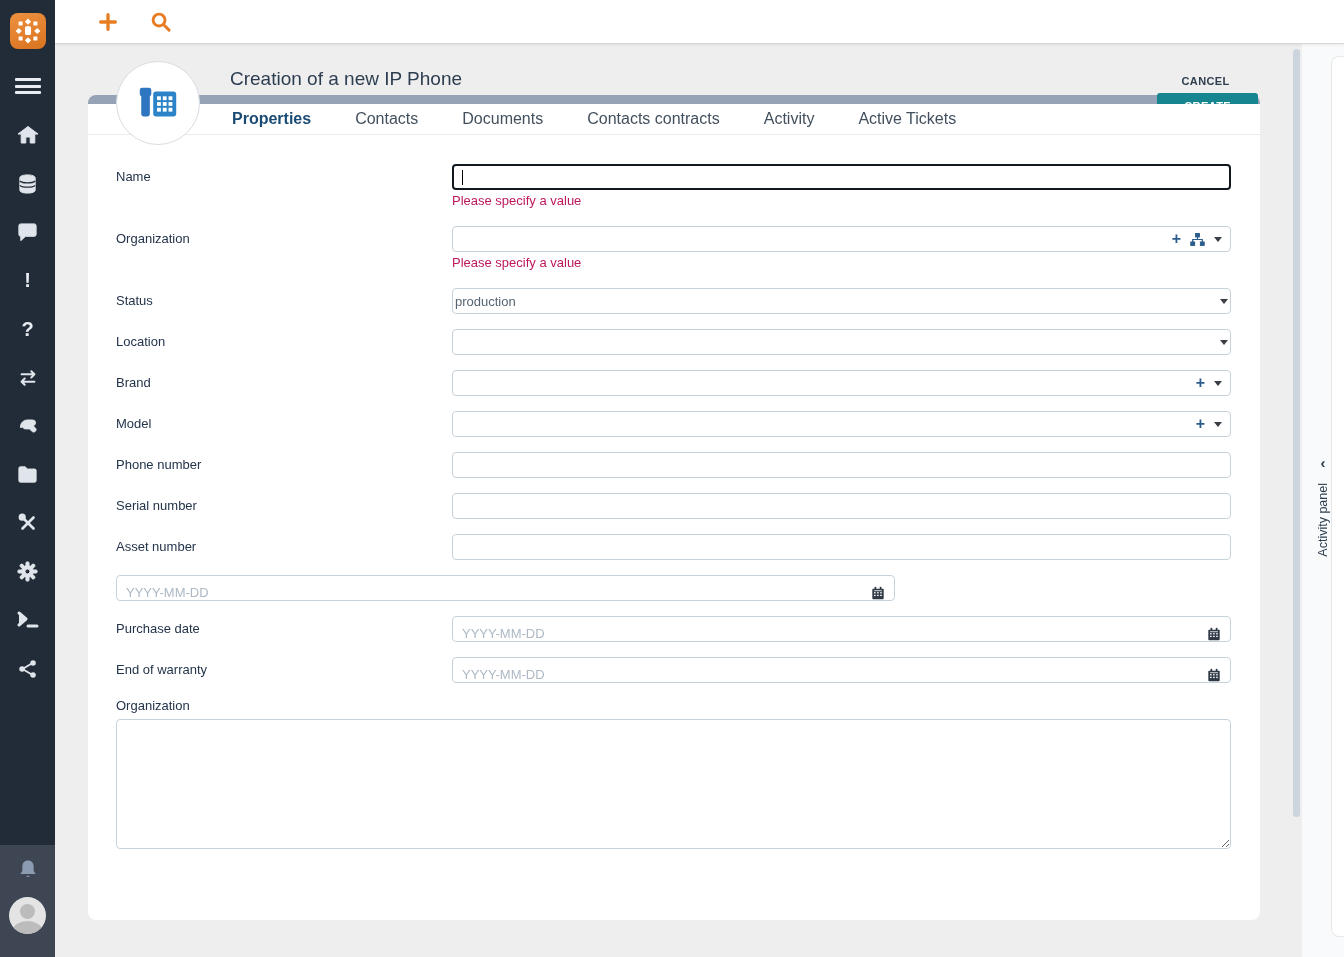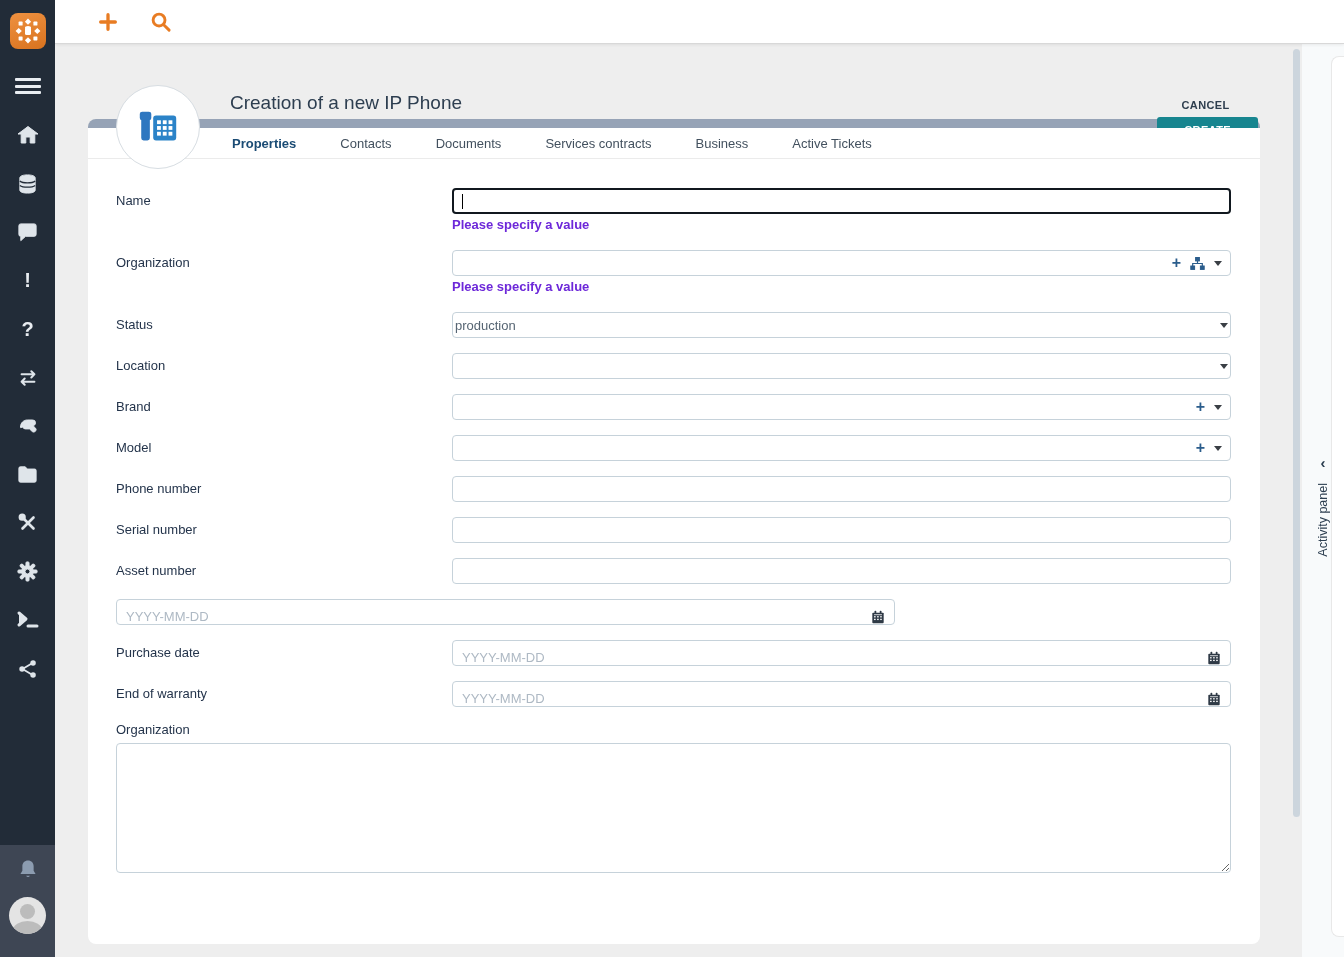--- a/index.html
+++ b/index.html
@@ -27,51 +27,51 @@
   .avatar .body { position:absolute; left:4px; top:24px; width:29px; height:18px; border-radius:50% 50% 0 0; background:#bcbcbc; }
 
   
   .topbar { position:absolute; left:55px; top:0; right:0; height:44px; background:#ffffff;
     border-bottom:1px solid #d8d8d8; box-shadow:0 1px 3px rgba(0,0,0,0.07); z-index:10;
     display:flex; align-items:center; }
   .topbar .tb-icon { margin-left:30px; cursor:pointer; display:flex; align-items:center; }
   .topbar .tb-icon:first-child { margin-left:42px; }
 
   
-  .page { position:absolute; left:55px; top:44px; right:0; bottom:0; background:#eeeeee;margin-top:24px; }
+  .page { position:absolute; left:55px; top:44px; right:0; bottom:0; background:#eeeeee; }
 
   .card-wrap { position:absolute; left:33px; top:17px; width:1172px; }
   .obj-header { height:34px; position:relative; }
   .page-title { position:absolute; left:142px; top:7px; font-size:19px; color:#2d3e50; }
   .header-actions { position:absolute; right:2px; top:8px; display:flex; align-items:center;flex-direction:column; }
   .btn-cancel { font-size:11px; font-weight:bold; letter-spacing:.4px; color:#2e3e4e;
     background:none; border:none; padding:6px 10px; cursor:pointer; font-family:inherit; }
   .btn-create { font-size:11px; font-weight:bold; letter-spacing:.4px; color:#ffffff;
     background:#17858f; border:none; border-radius:3px; padding:7px 27px; margin-left:4px; cursor:pointer; font-family:inherit; }
   .blue-bar { height:9px; background:#96a3b6; border-radius:8px 8px 0 0; }
   .card { background:#ffffff; height:816px; border-radius:0 0 8px 8px; position:relative; }
   .obj-circle { position:absolute; left:28px; top:0; width:84px; height:84px; border-radius:50%;
     background:#ffffff; border:1px solid #d7dde2; z-index:3; display:flex; align-items:center; justify-content:center; }
 
   
   .tabs { display:flex; align-items:center; height:31px; padding-left:144px; gap:44px;
     border-bottom:1px solid #ebebeb; }
-  .tab { font-size:13px; color:#42505e; cursor:pointer; white-space:nowrap; }
+  .tab { font-size:16px; color:#42505e; cursor:pointer; white-space:nowrap; }
   .tab.active { color:#1a4b74; font-weight:bold; }
 
   
   .form { padding:29px 29px 0 28px; }
   .row { display:flex; margin-bottom:15px; }
   .row.with-error { margin-bottom:18px;justify-content:flex-end; }
   .flabel { width:336px; font-size:13px; color:#24344b; padding-top:5px; }
   .fvalue { width:779px; }
   .inp { width:100%; height:26px; border:1px solid #c6d2da; border-radius:4px; background:#fff;
     font-size:13px; color:#444; padding:0 8px; font-family:inherit; outline:none; }
   .inp.focused { border:2px solid #11181f; }
-  .err { margin-top:3px; font-size:13px; color:#6d28d9;font-weight:bold; }
+  .err { margin-top:3px; font-size:13px; color:#be185d; }
   .combo { position:relative; width:100%; height:26px; border:1px solid #c6d2da; border-radius:4px;
     background:#fff; display:flex; align-items:center; justify-content:flex-end; padding:0 8px; gap:9px; cursor:pointer; }
   .combo .plus { color:#2b5d8c; font-size:16px; font-weight:bold; line-height:1; }
   .caret { width:0; height:0; border-left:4.5px solid transparent; border-right:4.5px solid transparent;
     border-top:5.5px solid #3a3f45; }
   .selectbox { position:relative; width:100%; height:26px; border:1px solid #c6d2da; border-radius:4px;
     background:#fff; display:flex; align-items:center; padding:0 2px; cursor:pointer; }
   .selectbox .sel-text { flex:1; font-size:13px; color:#566573; }
   .datebox { position:relative; width:100%; height:26px; border:1px solid #c6d2da; border-radius:4px;
     background:#fff; display:flex; align-items:flex-end; padding:0 9px; }
@@ -250,22 +250,22 @@
             <rect x="35" y="29" width="4" height="4"></rect>
         </g>
       </svg>
     </div>
 
     <div class="card">
       <div class="tabs">
         <div class="tab active">Properties</div>
         <div class="tab">Contacts</div>
         <div class="tab">Documents</div>
-        <div class="tab">Services contracts</div>
-        <div class="tab">Business</div>
+        <div class="tab">Contacts contracts</div>
+        <div class="tab">Activity</div>
         <div class="tab">Active Tickets</div>
       </div>
 
       <div class="form">
 
         <div class="row with-error">
           <div class="flabel">Name</div>
           <div class="fvalue">
             <div class="inp focused" style="display:flex;align-items:center;">
               <div class="cursor-bar"></div>

